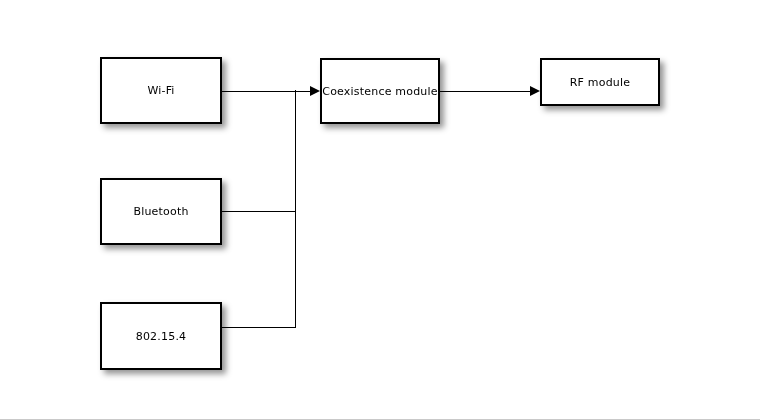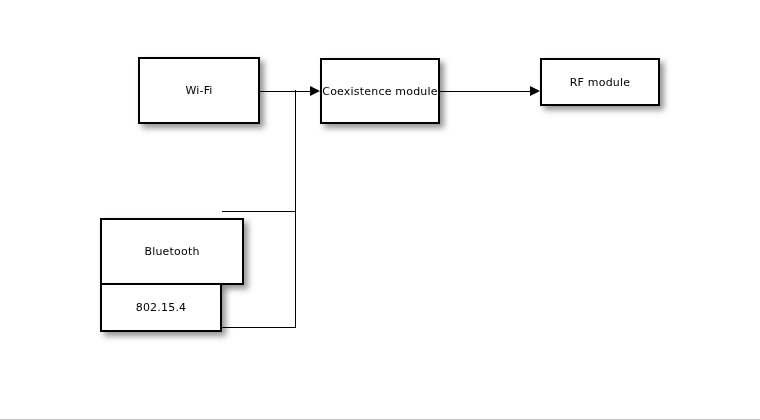--- a/index.html
+++ b/index.html
@@ -40,23 +40,23 @@
   }
   .node-label {
     font-family: "DejaVu Sans", sans-serif;
     font-size: 11px;
     color: #000000;
     letter-spacing: 0.2px;
     white-space: nowrap;
     line-height: 1;
   }
   
-  #node-wifi      { left: 100px; top:  57px; width: 122px; height: 67px; margin-left: 38px; }
-  #node-bluetooth { left: 100px; top: 178px; width: 144px; height: 67px; margin-top: 40px; }
-  #node-802154    { left: 100px; top: 283px; width: 122px; height: 49px; }
+  #node-wifi      { left: 100px; top:  57px; width: 122px; height: 67px; }
+  #node-bluetooth { left: 100px; top: 178px; width: 122px; height: 67px; }
+  #node-802154    { left: 100px; top: 302px; width: 122px; height: 68px; }
   #node-coex      { left: 320px; top:  58px; width: 120px; height: 66px; }
   #node-rf        { left: 540px; top:  58px; width: 120px; height: 48px; }
 
   
   .wire-h {
     position: absolute;
     height: 0;
     border-top: 1.6px solid #000000;
     z-index: 1;
   }

